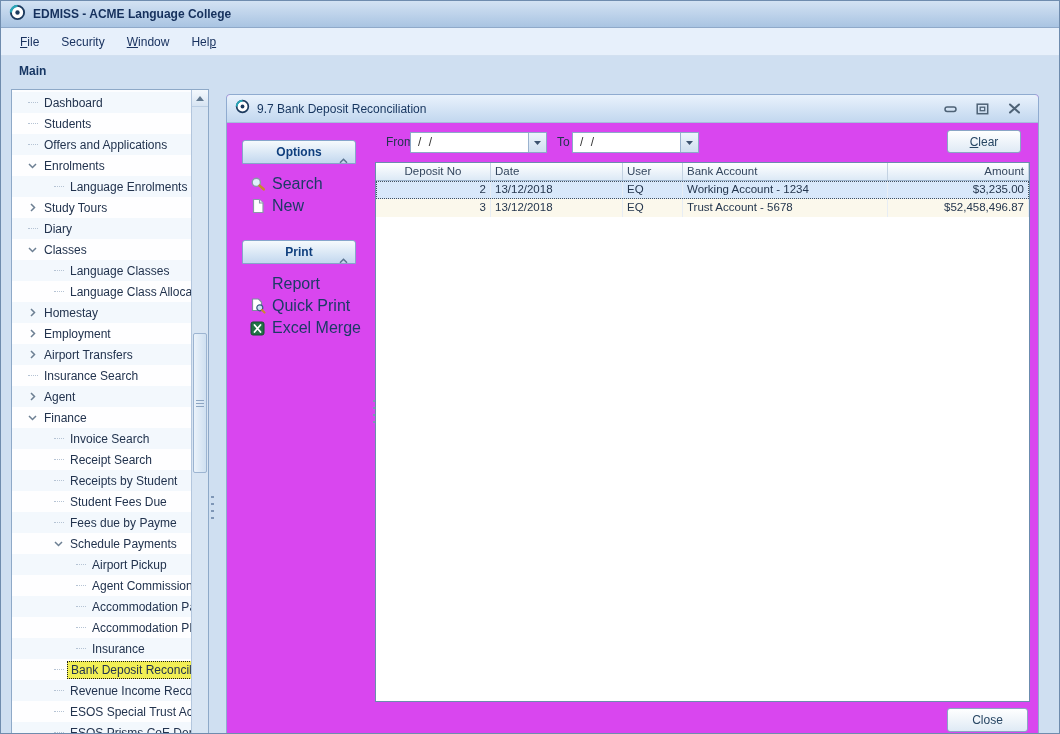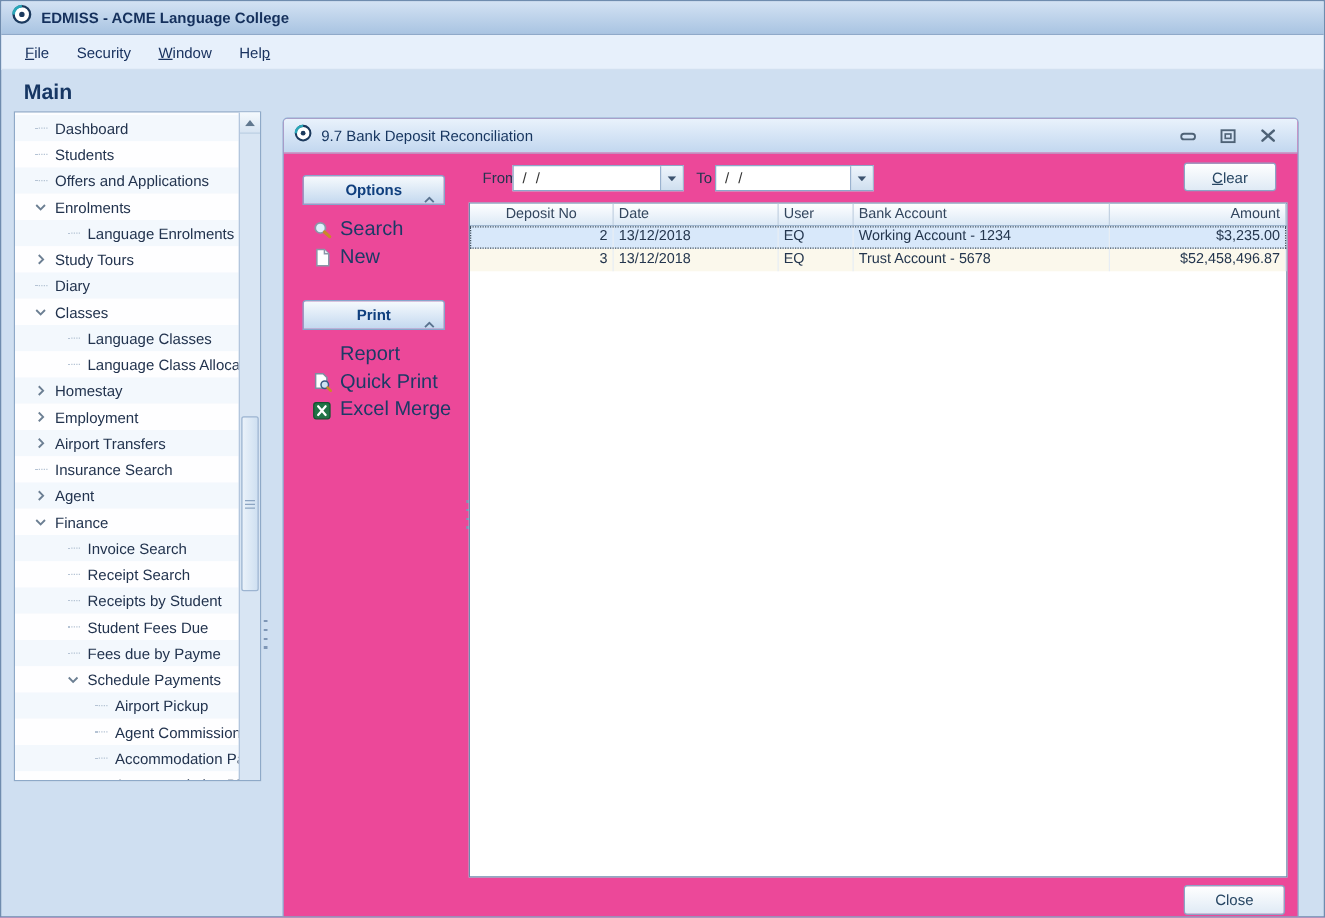--- a/index.html
+++ b/index.html
@@ -12,24 +12,24 @@
     background:linear-gradient(#d3e2f3,#a9c4e2); border-bottom:1px solid #8fa9c9;
     display:flex; align-items:center; padding-left:8px; }
   .app-title { font-size:12px; font-weight:bold; color:#15305c; margin-left:7px; }
 
   
   .menubar { position:absolute; left:0; top:27px; width:100%; height:28px;
     background:#e7f0fb; border-bottom:1px solid #d2e0f0; display:flex; align-items:center; padding-left:8px; }
   .menu-item { font-size:12px; color:#1a3360; padding:4px 11px; cursor:default; }
 
   
-  .main-label { position:absolute; left:18px; top:63px; font-size:17px; font-weight:bold; color:#173764; }
-
-  
-  .tree-panel { position:absolute; left:10px; top:88px; width:198px; height:536px;
+  .main-label { position:absolute; left:18px; top:63px; font-size:12px; font-weight:bold; color:#173764; }
+
+  
+  .tree-panel { position:absolute; left:10px; top:88px; width:198px; height:646px;
     background:#fcfdff; border:1px solid #8ea9c8; }
   .tree { position:absolute; left:0; top:0; right:17px; bottom:0; overflow:hidden; padding-top:2px; }
   .tree-row { height:21px; display:flex; align-items:center; font-size:12px; color:#22334e;
     white-space:nowrap; overflow:hidden; cursor:default; }
   .tree-row:nth-child(odd) { background:#f3f8fd; }
   .tree-row:nth-child(even){ background:#fefeff; }
   .tree-row.lvl0 { padding-left:12px; }
   .tree-row.lvl1 { padding-left:38px; }
   .tree-row.lvl2 { padding-left:60px; }
   .expander { width:17px; height:14px; display:inline-flex; align-items:center; justify-content:center; flex:none; }
@@ -48,21 +48,21 @@
     display:flex; align-items:center; justify-content:center; }
   .sb-grip { width:8px; height:1px; background:#8ca5c2; box-shadow:0 -3px 0 #8ca5c2, 0 3px 0 #8ca5c2; }
 
   
   .splitter-dots { position:absolute; width:3px; height:26px;
     background:repeating-linear-gradient(#7e96b6 0 2px, transparent 2px 7px); }
   .splitter-sidebar { left:210px; top:495px; }
 
   
   .child-window { position:absolute; left:225px; top:93px; width:813px; height:641px;
-    background:#ec4899; border:1px solid #8fabd0; border-radius:4px 4px 0 0; }
+    background:#d946ef; border:1px solid #8fabd0; border-radius:4px 4px 0 0; }
   .child-titlebar { height:28px; background:linear-gradient(#e9f2fc,#c2d7ef);
     border-bottom:1px solid #a6bedc; border-radius:3px 3px 0 0;
     display:flex; align-items:center; padding:0 8px; }
   .child-title { font-size:12px; color:#16355f; margin-left:7px; }
   .win-controls { margin-left:auto; display:flex; gap:16px; margin-right:8px; align-items:center; }
   .win-btn { width:16px; height:14px; display:flex; align-items:center; justify-content:center; cursor:default; }
 
   .child-body { position:absolute; left:0; top:28px; right:0; bottom:0;border-radius:16px; }
 
   

